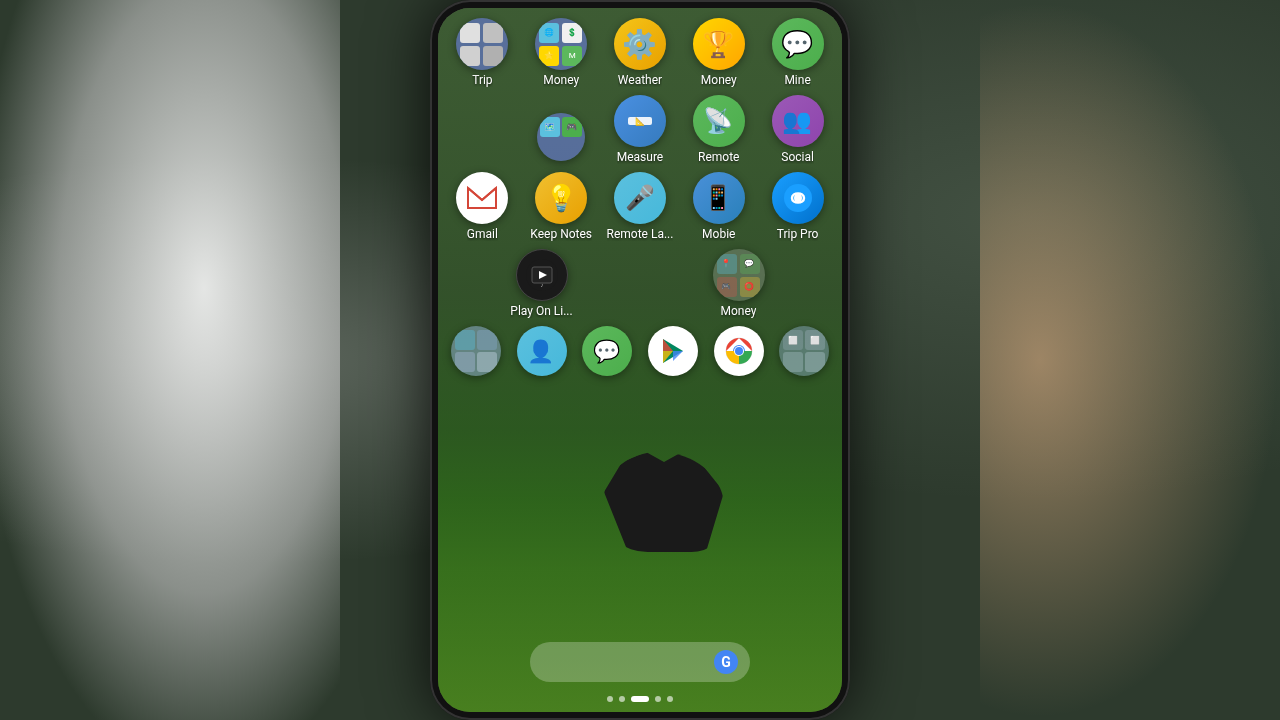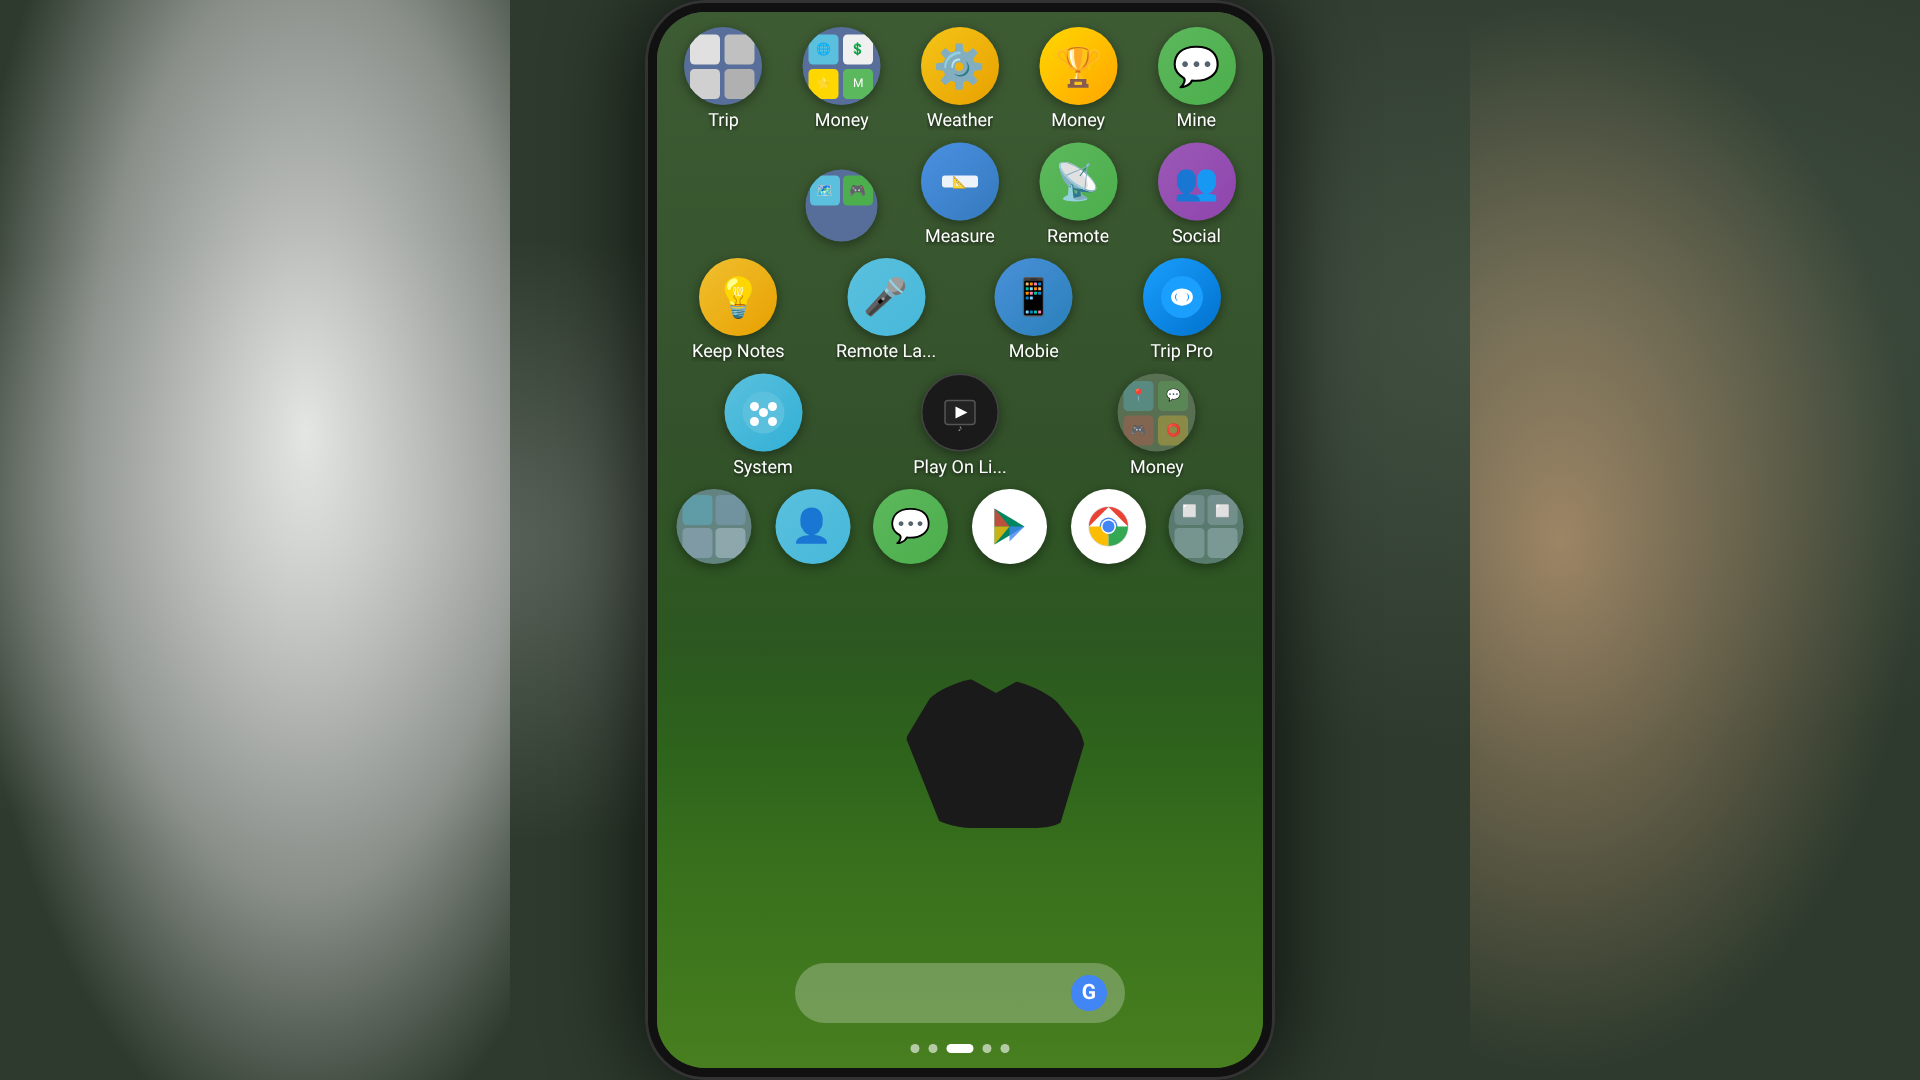--- a/index.html
+++ b/index.html
@@ -333,20 +333,30 @@
         </div>
 
         <div class="app-item">
           <div class="app-icon icon-social" style="font-size:24px;">👥</div>
           <span class="app-label">Social</span>
         </div>
       </div>
 
       <div class="app-row">
 
+        <div class="app-item">
+          <div class="app-icon icon-gmail">
+            <svg width="32" height="24" viewBox="0 0 32 24">
+              <rect width="32" height="24" fill="white"></rect>
+              <path d="M2 2 L16 14 L30 2 L30 22 L2 22 Z" fill="none" stroke="#d44638" stroke-width="2"></path>
+              <path d="M2 2 L16 14 L30 2" fill="none" stroke="#d44638" stroke-width="2"></path>
+            </svg>
+          </div>
+          <span class="app-label">Gmail</span>
+        </div>
 
         <div class="app-item">
           <div class="app-icon icon-keepnotes" style="font-size:26px;">💡</div>
           <span class="app-label">Keep Notes</span>
         </div>
 
         <div class="app-item">
           <div class="app-icon icon-natural" style="font-size:24px;">🎤</div>
           <span class="app-label">Remote La...</span>
         </div>
@@ -363,33 +373,20 @@
               <path d="M10 16 C10 10 22 10 22 16 C22 22 10 22 10 16" fill="none" stroke="white" stroke-width="2.5"></path>
               <circle cx="16" cy="16" r="4" fill="white"></circle>
             </svg>
           </div>
           <span class="app-label">Trip Pro</span>
         </div>
       </div>
 
       <div class="app-row">
 
-        <div class="app-item">
-          <div class="app-icon icon-system">
-            <svg width="32" height="32" viewBox="0 0 32 32">
-              <circle cx="16" cy="16" r="14" fill="#5bc0de"></circle>
-              <circle cx="10" cy="12" r="3" fill="white"></circle>
-              <circle cx="22" cy="12" r="3" fill="white"></circle>
-              <circle cx="10" cy="22" r="3" fill="white"></circle>
-              <circle cx="22" cy="22" r="3" fill="white"></circle>
-              <circle cx="16" cy="16" r="3" fill="white"></circle>
-            </svg>
-          </div>
-          <span class="app-label">System</span>
-        </div>
 
 
         <div class="app-item">
           <div class="app-icon icon-playonli" style="background:#1a1a1a;">
             <svg width="32" height="32" viewBox="0 0 32 32">
               <rect width="32" height="32" rx="16" fill="#1a1a1a"></rect>
               <rect x="6" y="8" width="20" height="16" rx="2" fill="#222" stroke="#555" stroke-width="1"></rect>
               <polygon points="13,12 21,16 13,20" fill="white"></polygon>
               <text x="16" y="28" text-anchor="middle" font-size="6" fill="#aaa">♪</text>
             </svg>

